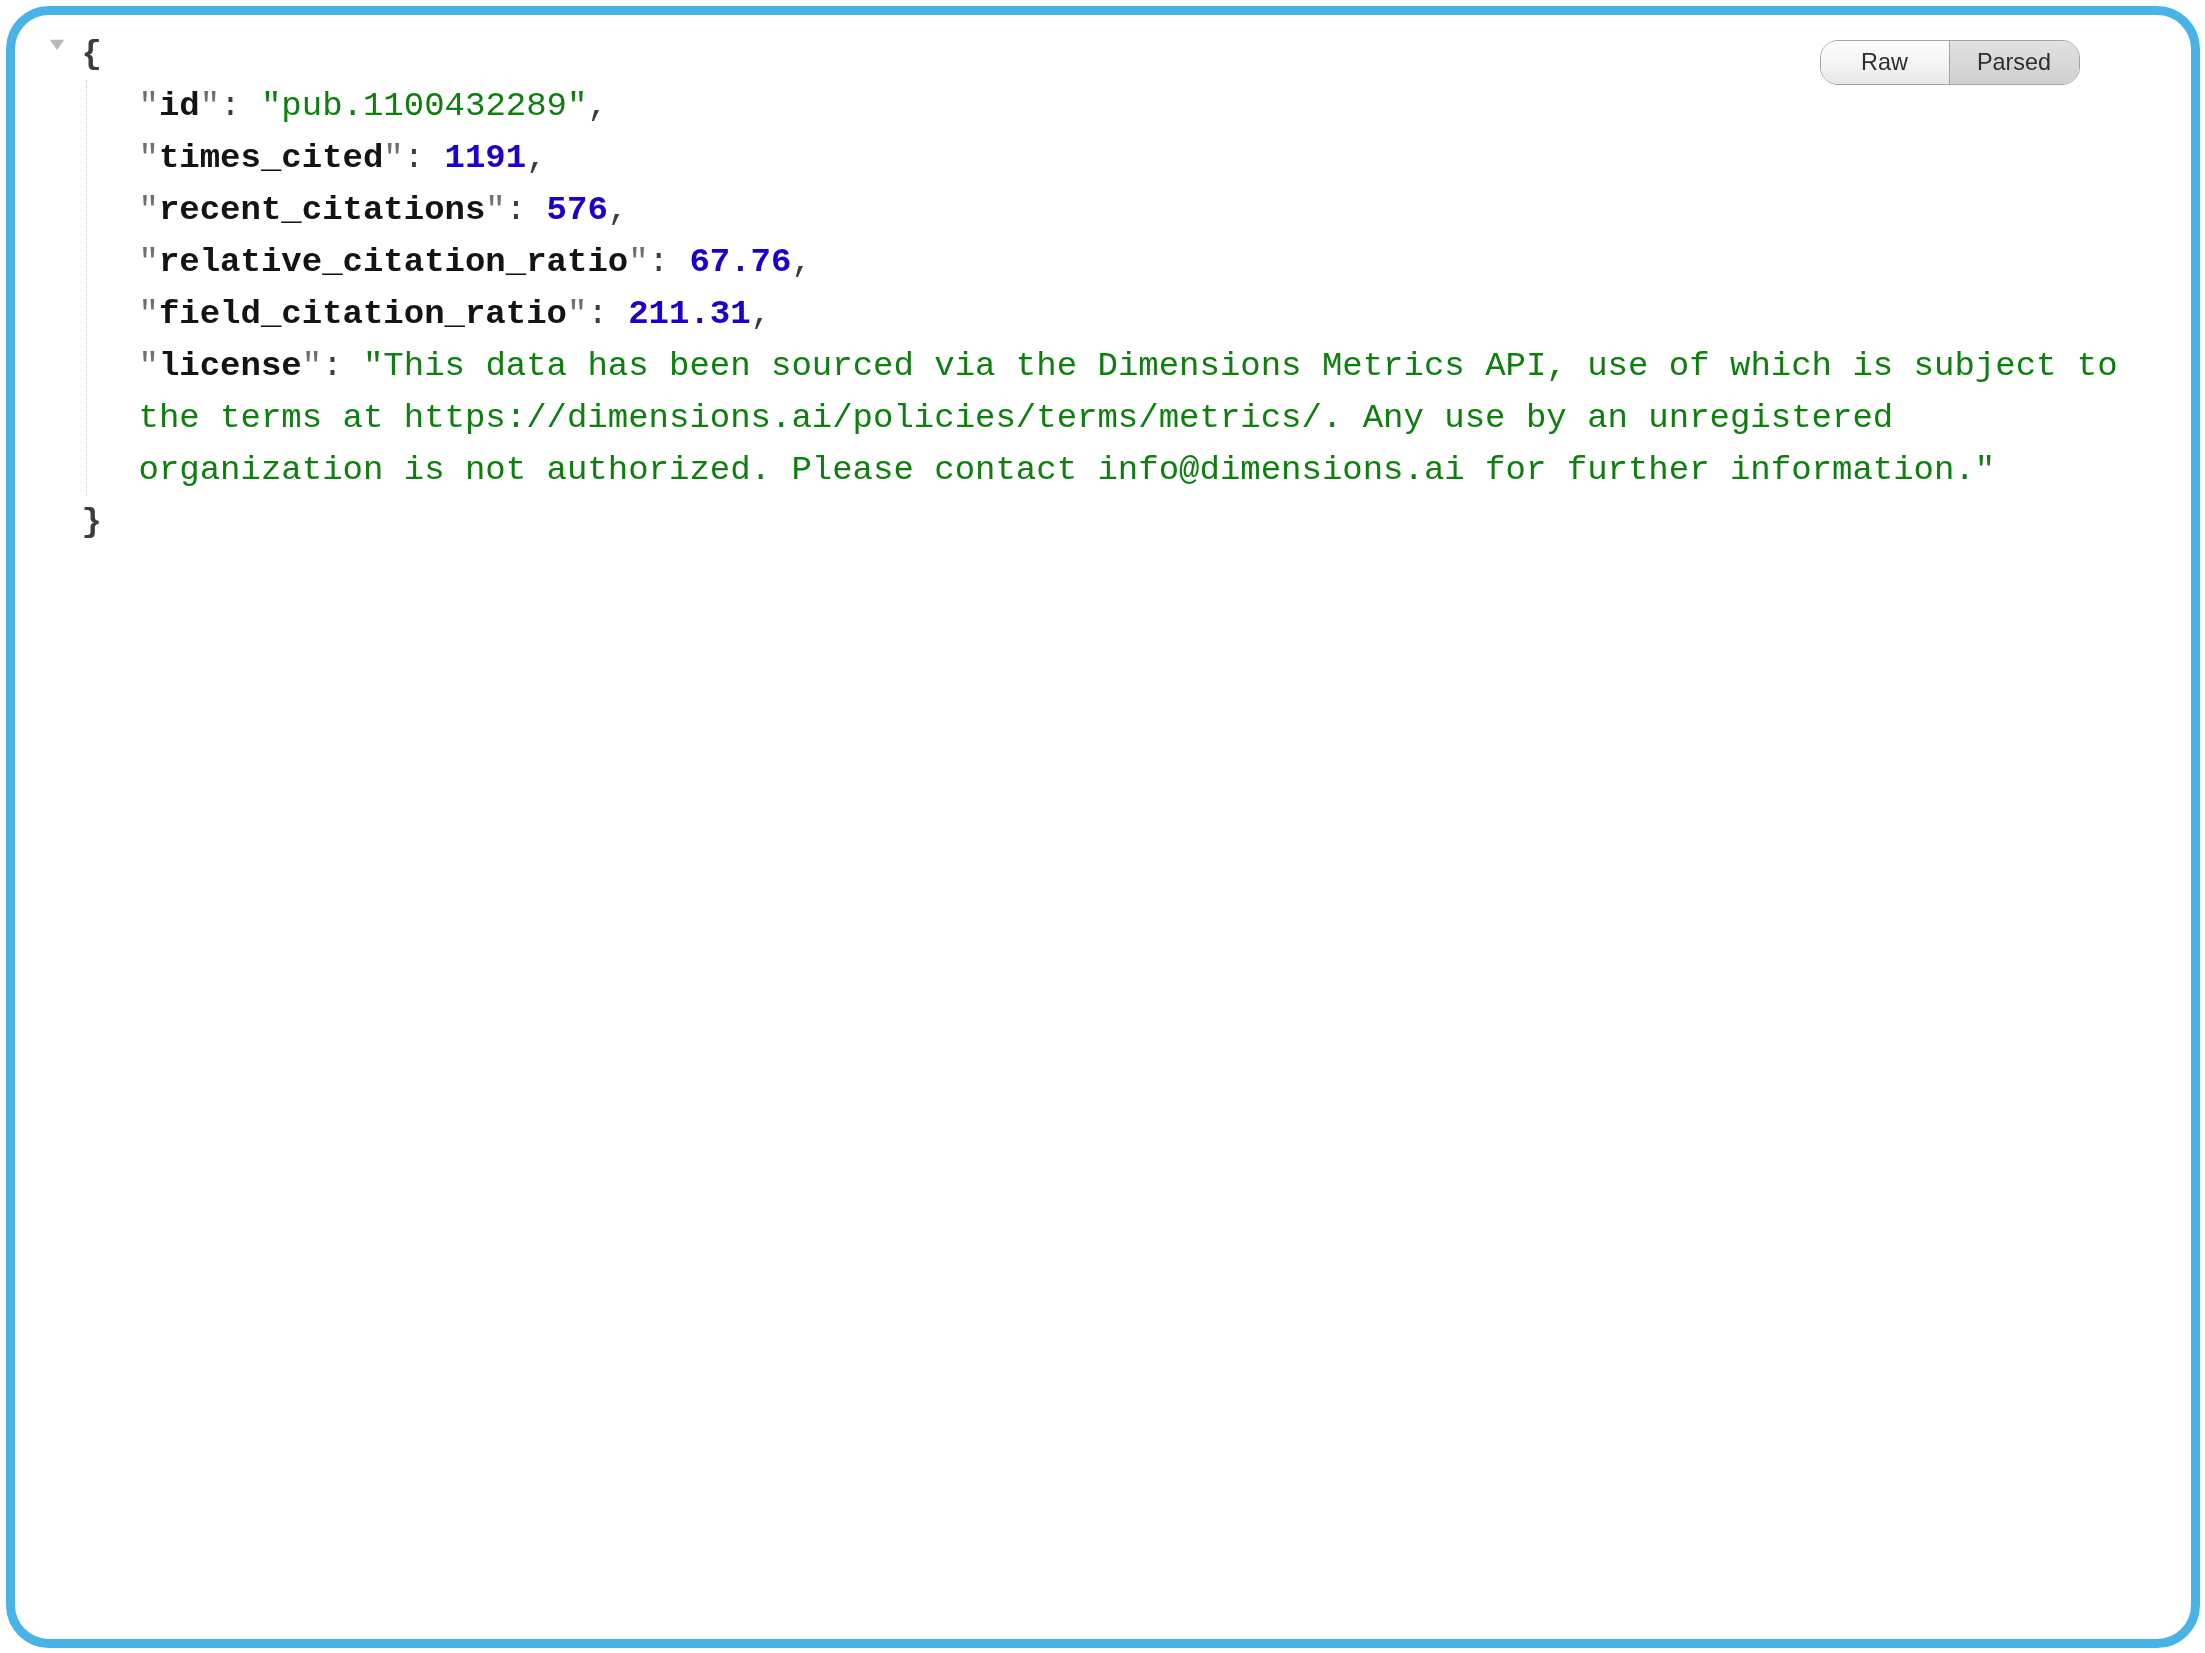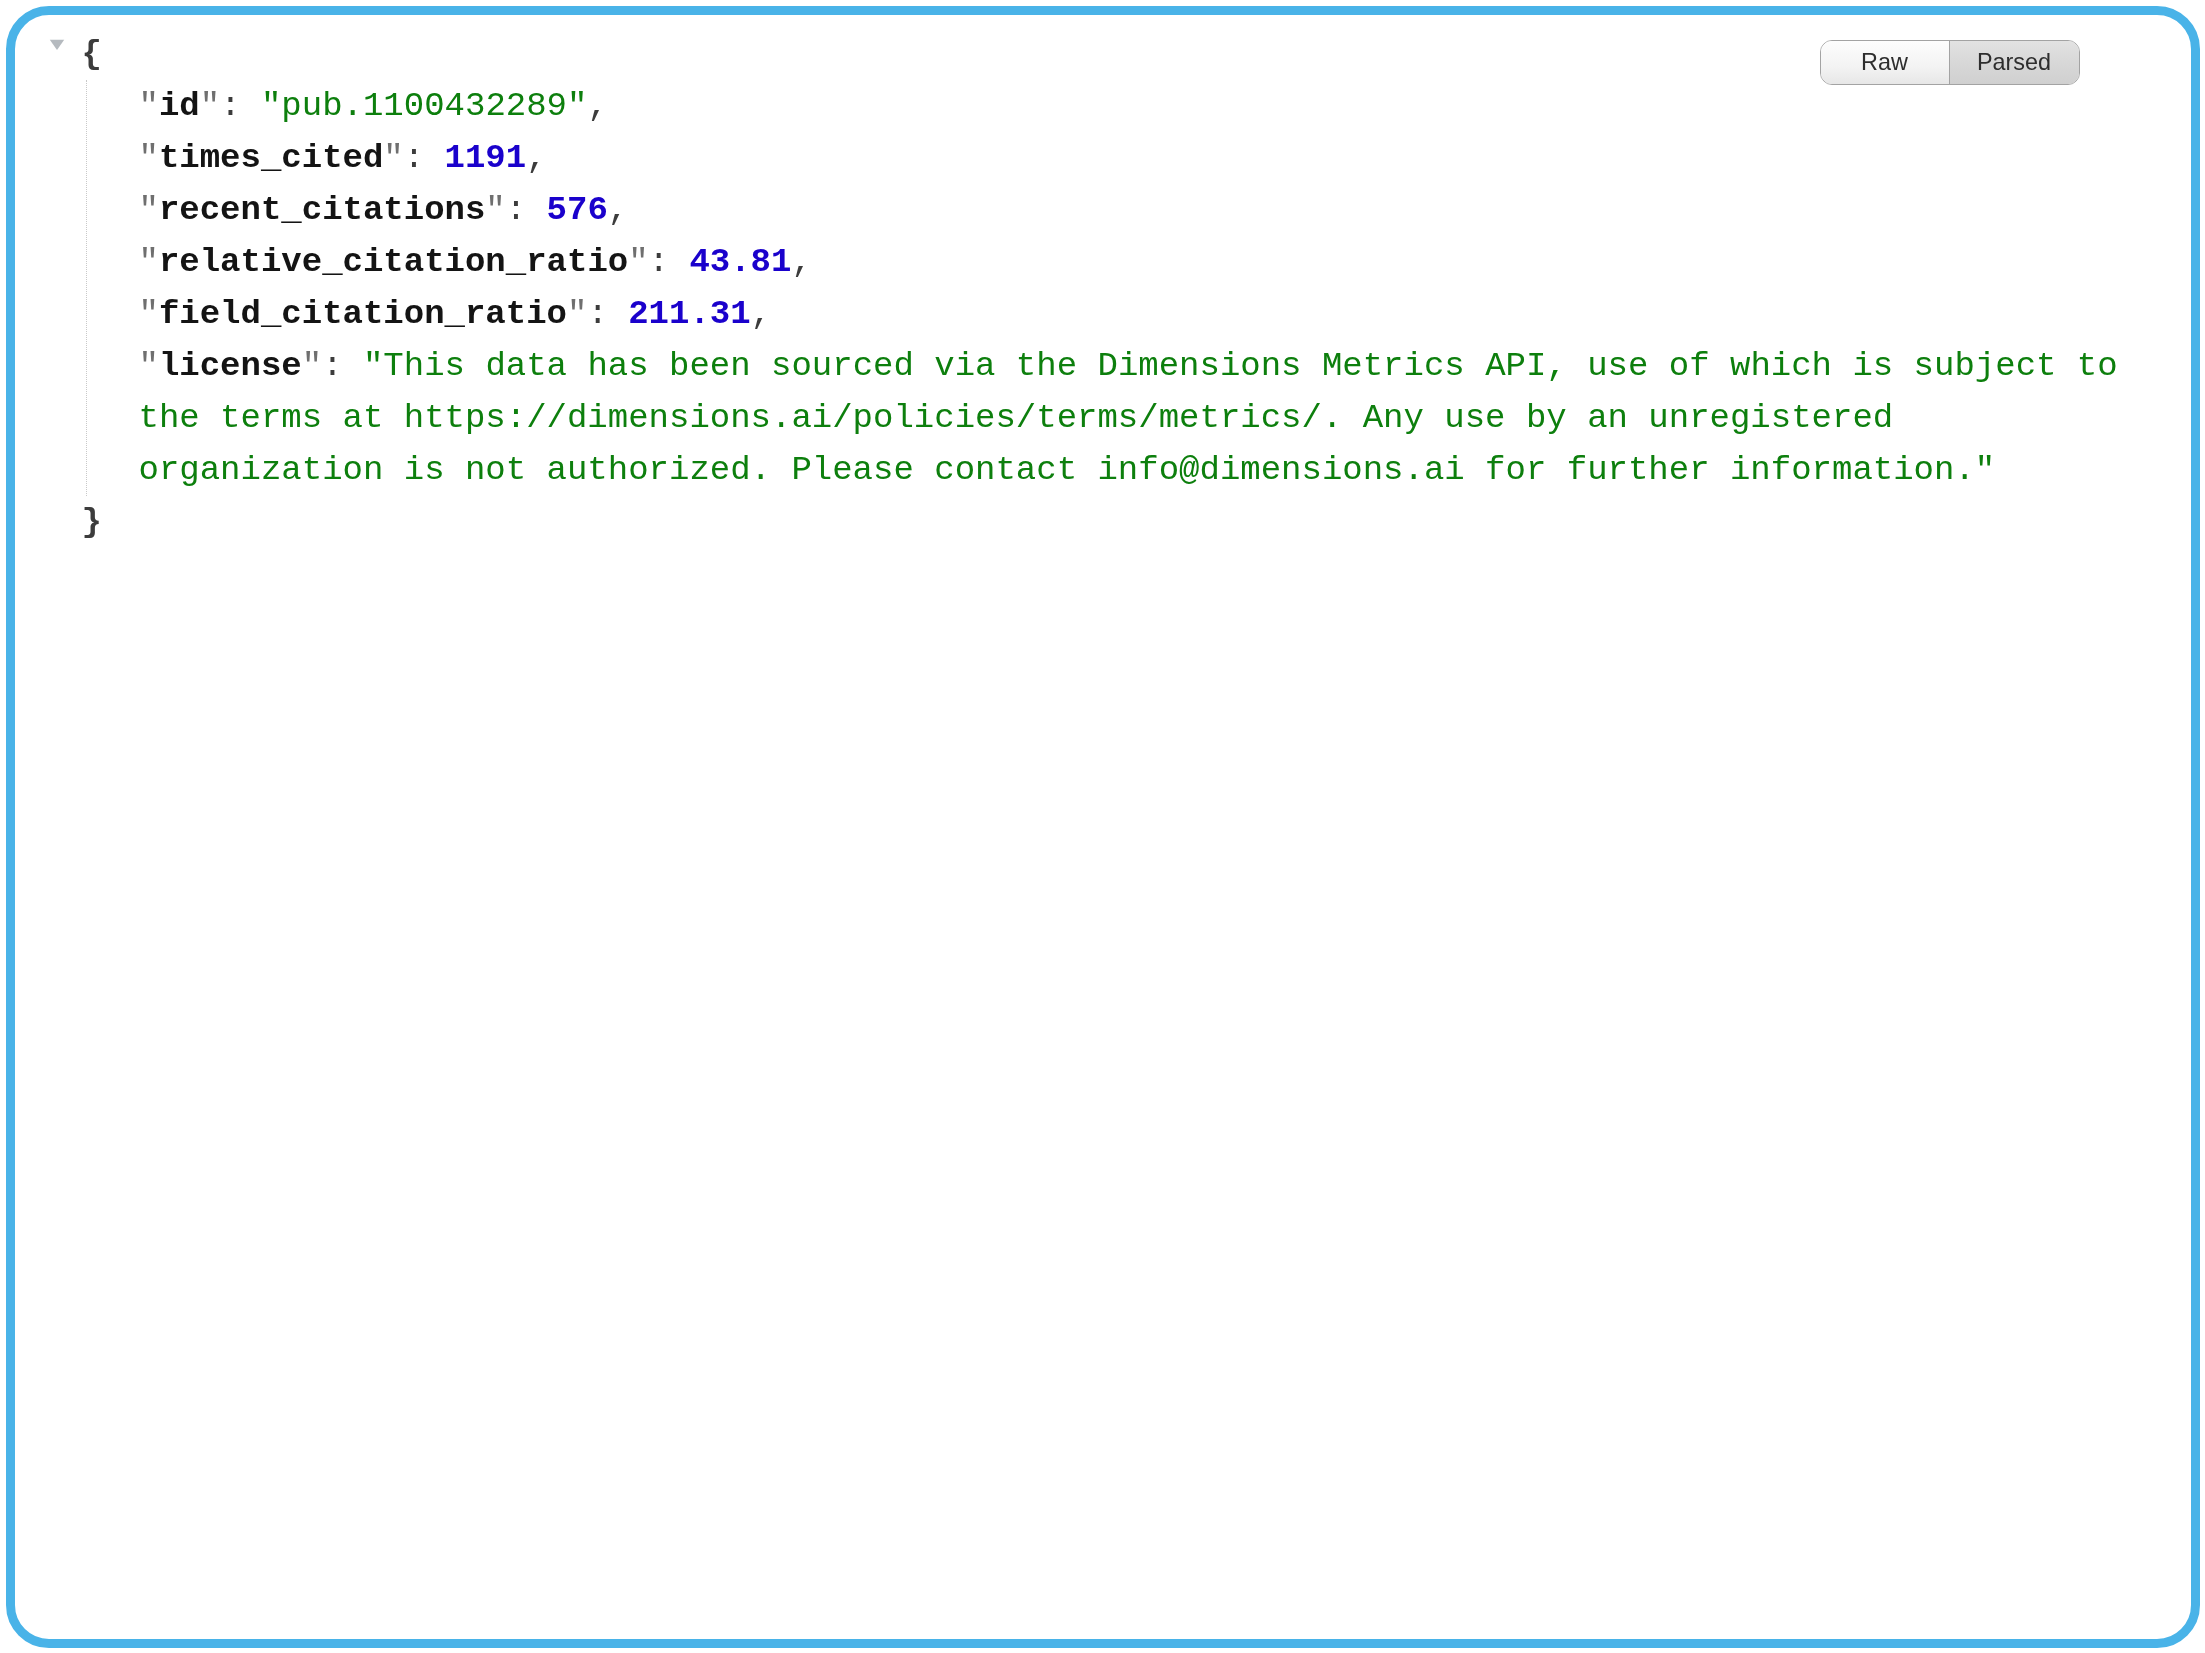--- a/index.html
+++ b/index.html
@@ -62,21 +62,21 @@
   .vwrap.n, .vwrap.n span { color: var(--number-blue, #1a01cc); font-weight: bold; }
 
   
   .view-toggle {
     position: absolute;
     top: 25px;
     right: 111px;
     display: flex;
     height: 45px;
     border: 1.4px solid #a3a3a3;
-    border-radius: 12px;
+    border-radius: 18px;
     overflow: hidden;
     font-family: "Liberation Sans", sans-serif;
     font-size: 23.4px;
     color: #2e2e2e;
   }
   .view-toggle .seg {
     width: 129px;
     display: flex;
     align-items: center;
     justify-content: center;
@@ -113,21 +113,21 @@
           <path d="M1 1 L22 1 L11.5 16 Z" fill="#b5babf"></path>
         </svg>
       </span>
       <span class="brace">{</span>
     </div>
 
     <div class="children" id="entries">
         <div class="entry"><span class="q">"</span><span class="k">id</span><span class="q">"</span><span class="p">: </span><span class="vwrap s"><span class="vq">"</span><span>pub.1100432289</span><span class="vq">"</span></span><span class="p">,</span></div>
         <div class="entry"><span class="q">"</span><span class="k">times_cited</span><span class="q">"</span><span class="p">: </span><span class="vwrap n"><span>1191</span></span><span class="p">,</span></div>
         <div class="entry"><span class="q">"</span><span class="k">recent_citations</span><span class="q">"</span><span class="p">: </span><span class="vwrap n"><span>576</span></span><span class="p">,</span></div>
-        <div class="entry"><span class="q">"</span><span class="k">relative_citation_ratio</span><span class="q">"</span><span class="p">: </span><span class="vwrap n"><span>43.81</span></span><span class="p">,</span></div>
+        <div class="entry"><span class="q">"</span><span class="k">relative_citation_ratio</span><span class="q">"</span><span class="p">: </span><span class="vwrap n"><span>67.76</span></span><span class="p">,</span></div>
         <div class="entry"><span class="q">"</span><span class="k">field_citation_ratio</span><span class="q">"</span><span class="p">: </span><span class="vwrap n"><span>211.31</span></span><span class="p">,</span></div>
         <div class="entry"><span class="q">"</span><span class="k">license</span><span class="q">"</span><span class="p">: </span><span class="vwrap s"><span class="vq">"</span><span>This data has been sourced via the Dimensions Metrics API, use of which is subject to the terms at https://dimensions.ai/policies/terms/metrics/. Any use by an unregistered organization is not authorized. Please contact info@dimensions.ai for further information.</span><span class="vq">"</span></span></div>
       </div>
 
     <div class="brace-row">
       <span class="twisty"></span>
       <span class="brace">}</span>
     </div>
   </div>
 

